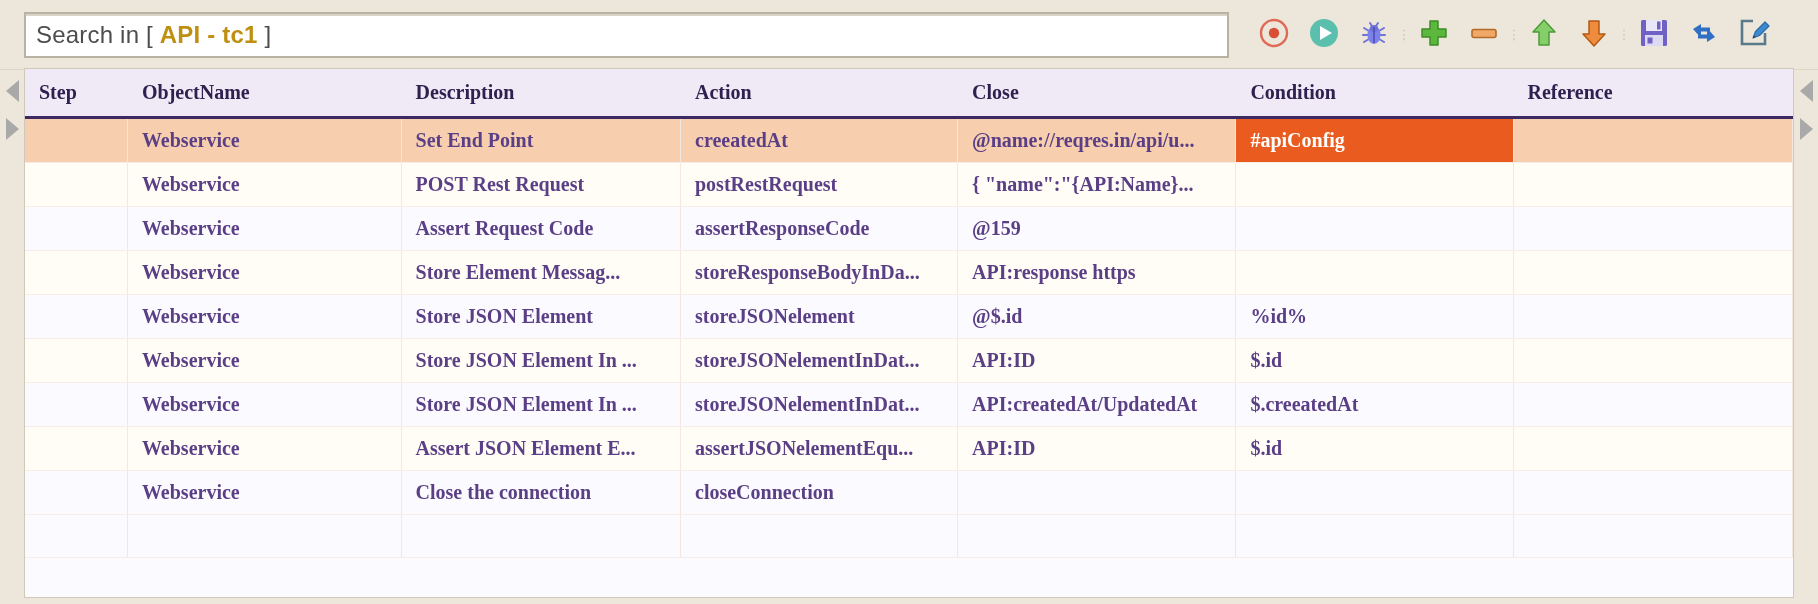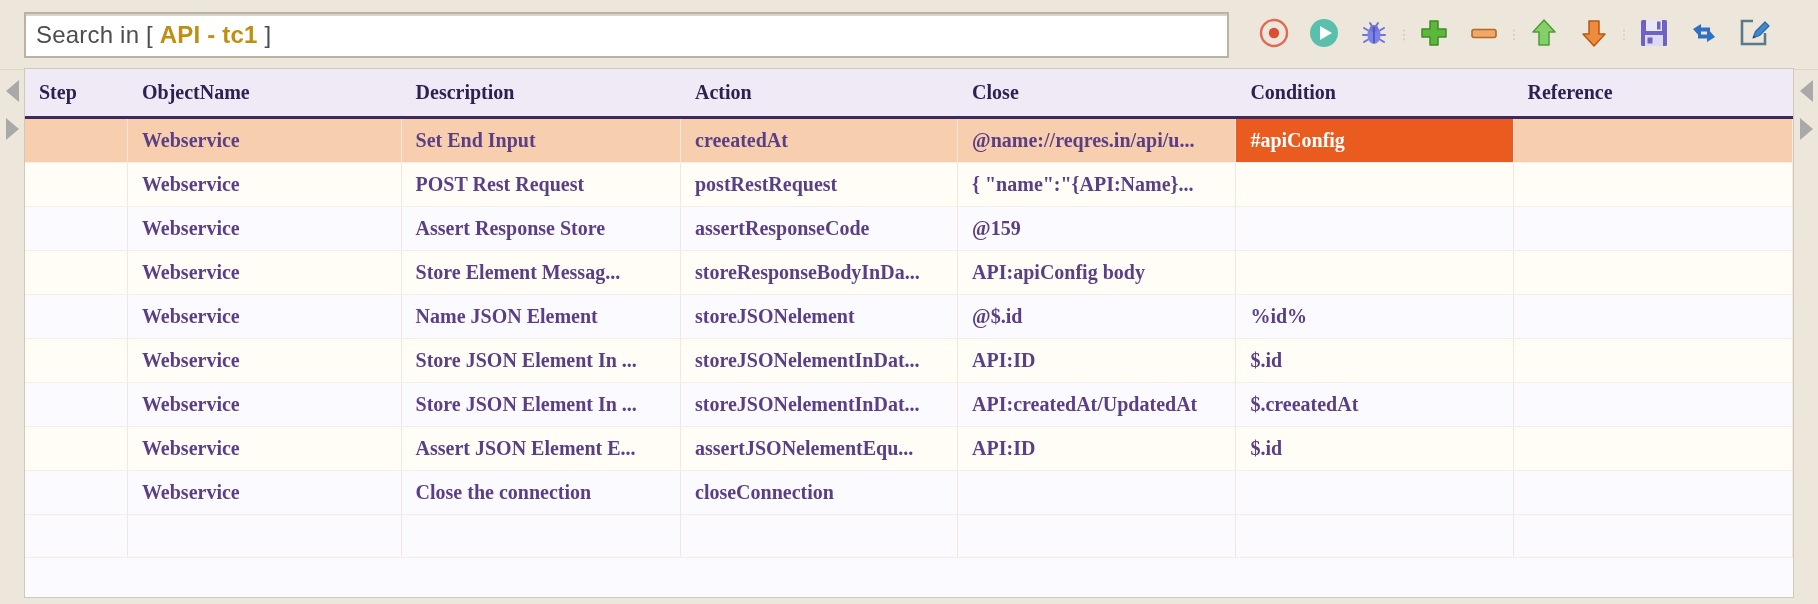--- a/index.html
+++ b/index.html
@@ -331,57 +331,57 @@
           <th>Action</th>
           <th>Close</th>
           <th>Condition</th>
           <th>Reference</th>
         </tr>
       </thead>
       <tbody id="grid-body">
           <tr class="selected">
             <td></td>
             <td>Webservice</td>
-            <td>Set End Input</td>
+            <td>Set End Point</td>
             <td class="act-blue">creeatedAt</td>
             <td>@name://reqres.in/api/u...</td>
             <td class="cell-hl">#apiConfig</td>
             <td></td>
           </tr>
           <tr class="r-odd">
             <td></td>
             <td>Webservice</td>
             <td>POST Rest Request</td>
             <td class="act-green">postRestRequest</td>
             <td>{   "name":"{API:Name}...</td>
             <td></td>
             <td></td>
           </tr>
           <tr class="r-even">
             <td></td>
             <td>Webservice</td>
-            <td>Assert Response Store</td>
+            <td>Assert Request Code</td>
             <td>assertResponseCode</td>
             <td>@159</td>
             <td></td>
             <td></td>
           </tr>
           <tr class="r-odd">
             <td></td>
             <td>Webservice</td>
             <td>Store Element Messag...</td>
             <td>storeResponseBodyInDa...</td>
-            <td>API:apiConfig body</td>
+            <td>API:response https</td>
             <td></td>
             <td></td>
           </tr>
           <tr class="r-even">
             <td></td>
             <td>Webservice</td>
-            <td>Name JSON Element</td>
+            <td>Store JSON Element</td>
             <td>storeJSONelement</td>
             <td>@$.id</td>
             <td>%id%</td>
             <td></td>
           </tr>
           <tr class="r-odd">
             <td></td>
             <td>Webservice</td>
             <td>Store JSON Element In ...</td>
             <td>storeJSONelementInDat...</td>

